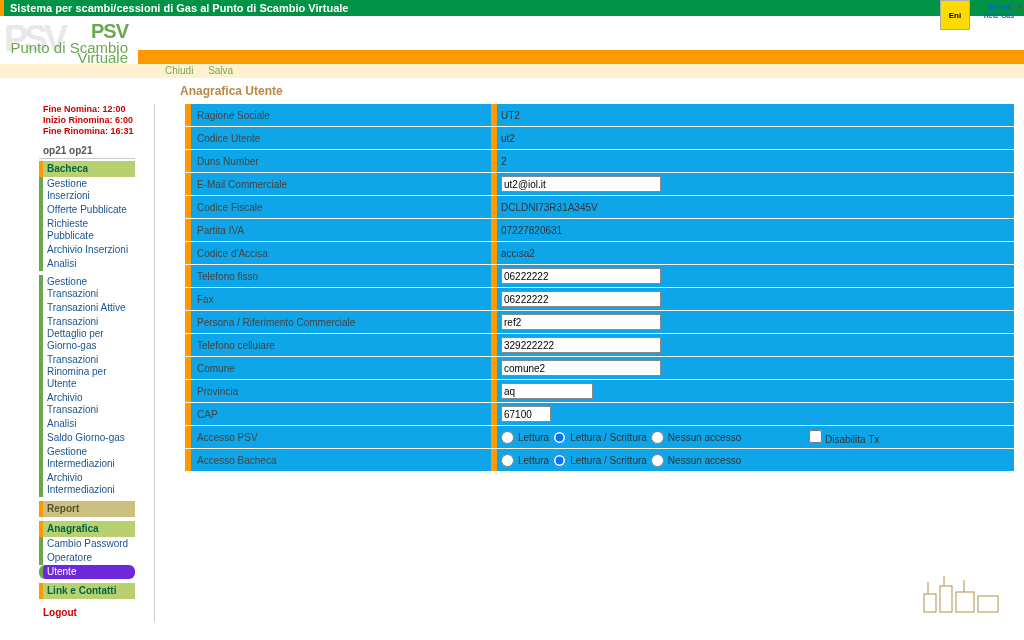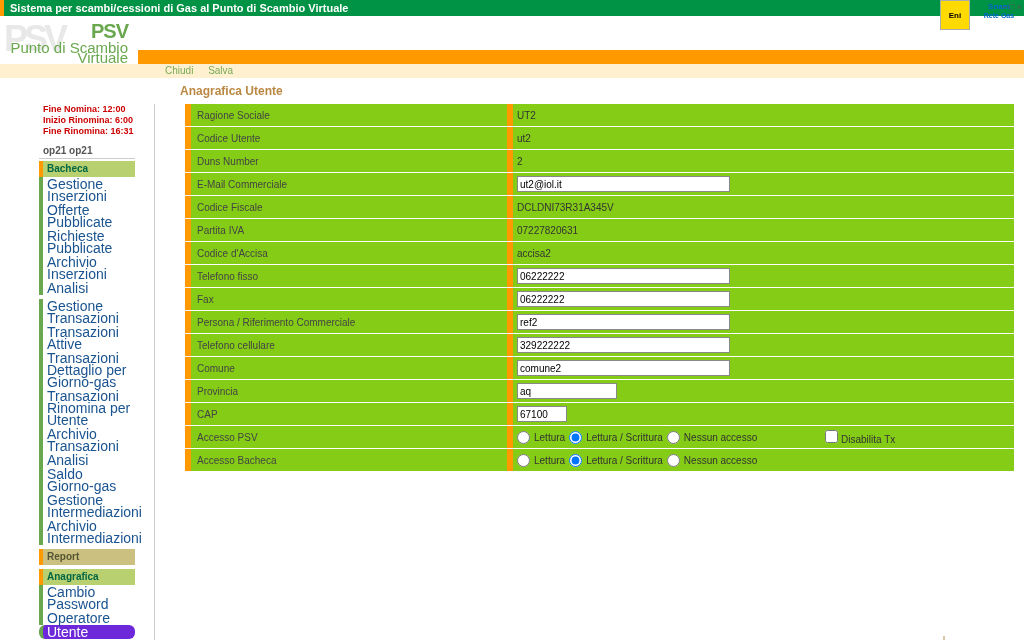--- a/index.html
+++ b/index.html
@@ -18,33 +18,33 @@
   .psv-ghost { position: absolute; top: 18px; left: 4px; font-size: 36px; font-weight: bold; color: #e8e8e8; letter-spacing: -4px; z-index: -1; }
   .orange-strip { flex: 1; background: #f90; height: 14px; margin-top: 34px; border-left: 4px solid #fff; }
   .menu-bar { background: #fff0d0; height: 14px; line-height: 14px; padding-left: 165px; font-size: 10px; color: #7a5; }
   .menu-bar span { margin-right: 12px; cursor: pointer; }
   .page-title { padding: 6px 0 6px 180px; font-size: 12px; font-weight: bold; color: #b84; }
   .layout { display: flex; }
   .sidebar { width: 134px; padding: 0 19px; margin-left: 20px; }
   .times { color: #c00; font-weight: bold; font-size: 9px; line-height: 11px; margin-bottom: 6px; padding-left: 4px; }
   .userline { font-size: 10px; font-weight: bold; color: #555; padding: 2px 4px; border-bottom: 1px solid #ccc; margin-bottom: 2px; }
   .nav-section-head { background: #b8d070; color: #064; font-weight: bold; font-size: 10px; padding: 2px 4px; border-left: 4px solid #f90; line-height: 12px; }
-  .nav-item { font-size: 14px; padding: 1px 4px; color: #1a5490; border-left: 4px solid #6aa84f; cursor: pointer; line-height: 12px; background: #fff; }
+  .nav-item { font-size: 10px; padding: 1px 4px; color: #1a5490; border-left: 4px solid #6aa84f; cursor: pointer; line-height: 12px; background: #fff; }
   .nav-item.active { background: #6d28d9; color: #fff; border-radius: 6px; }
   .nav-section-head.report { background: #ccc080; color: #553; }
   .nav-section-head.link { background: #b8d070; }
   .nav-logout { font-weight: bold; color: #c00; padding: 4px; }
   .content { flex: 1; padding: 0 10px 0 30px; border-left: 1px solid #ccc; position: relative; }
-  .form-row { display: flex; align-items: center; height: 22px; background: #84cc16; border-left: 6px solid #f90; margin-bottom: 1px; font-size: 10px; gap: 16px; }
+  .form-row { display: flex; align-items: center; height: 22px; background: #0ea5e9; border-left: 6px solid #f90; margin-bottom: 1px; font-size: 10px; }
   .form-label { width: 300px; padding-left: 6px; color: #444; }
   .form-value-cell { flex: 1; border-left: 6px solid #f90; height: 100%; display: flex; align-items: center; padding-left: 4px; gap: 8px; }
   .form-value-static { font-size: 10px; color: #333; }
   .form-input { font-size: 10px; height: 16px; padding: 0 2px; border: 1px solid #888; }
-  .form-input.w200 { width: 213px; }
-  .form-input.w100 { width: 100px; }
+  .form-input.w200 { width: 160px; }
+  .form-input.w100 { width: 92px; }
   .form-input.w50  { width: 50px; }
   .radio-group { display: flex; align-items: center; gap: 4px; flex-wrap: nowrap; }
   .radio-group label { white-space: nowrap; }
   .checkbox-cell { margin-left: 60px; }
   .footer-art { position: absolute; bottom: 8px; right: 20px; width: 90px; height: 40px; }
   .footer-art svg { width: 100%; height: 100%; }
 </style>
 </head>
 <body>
 

